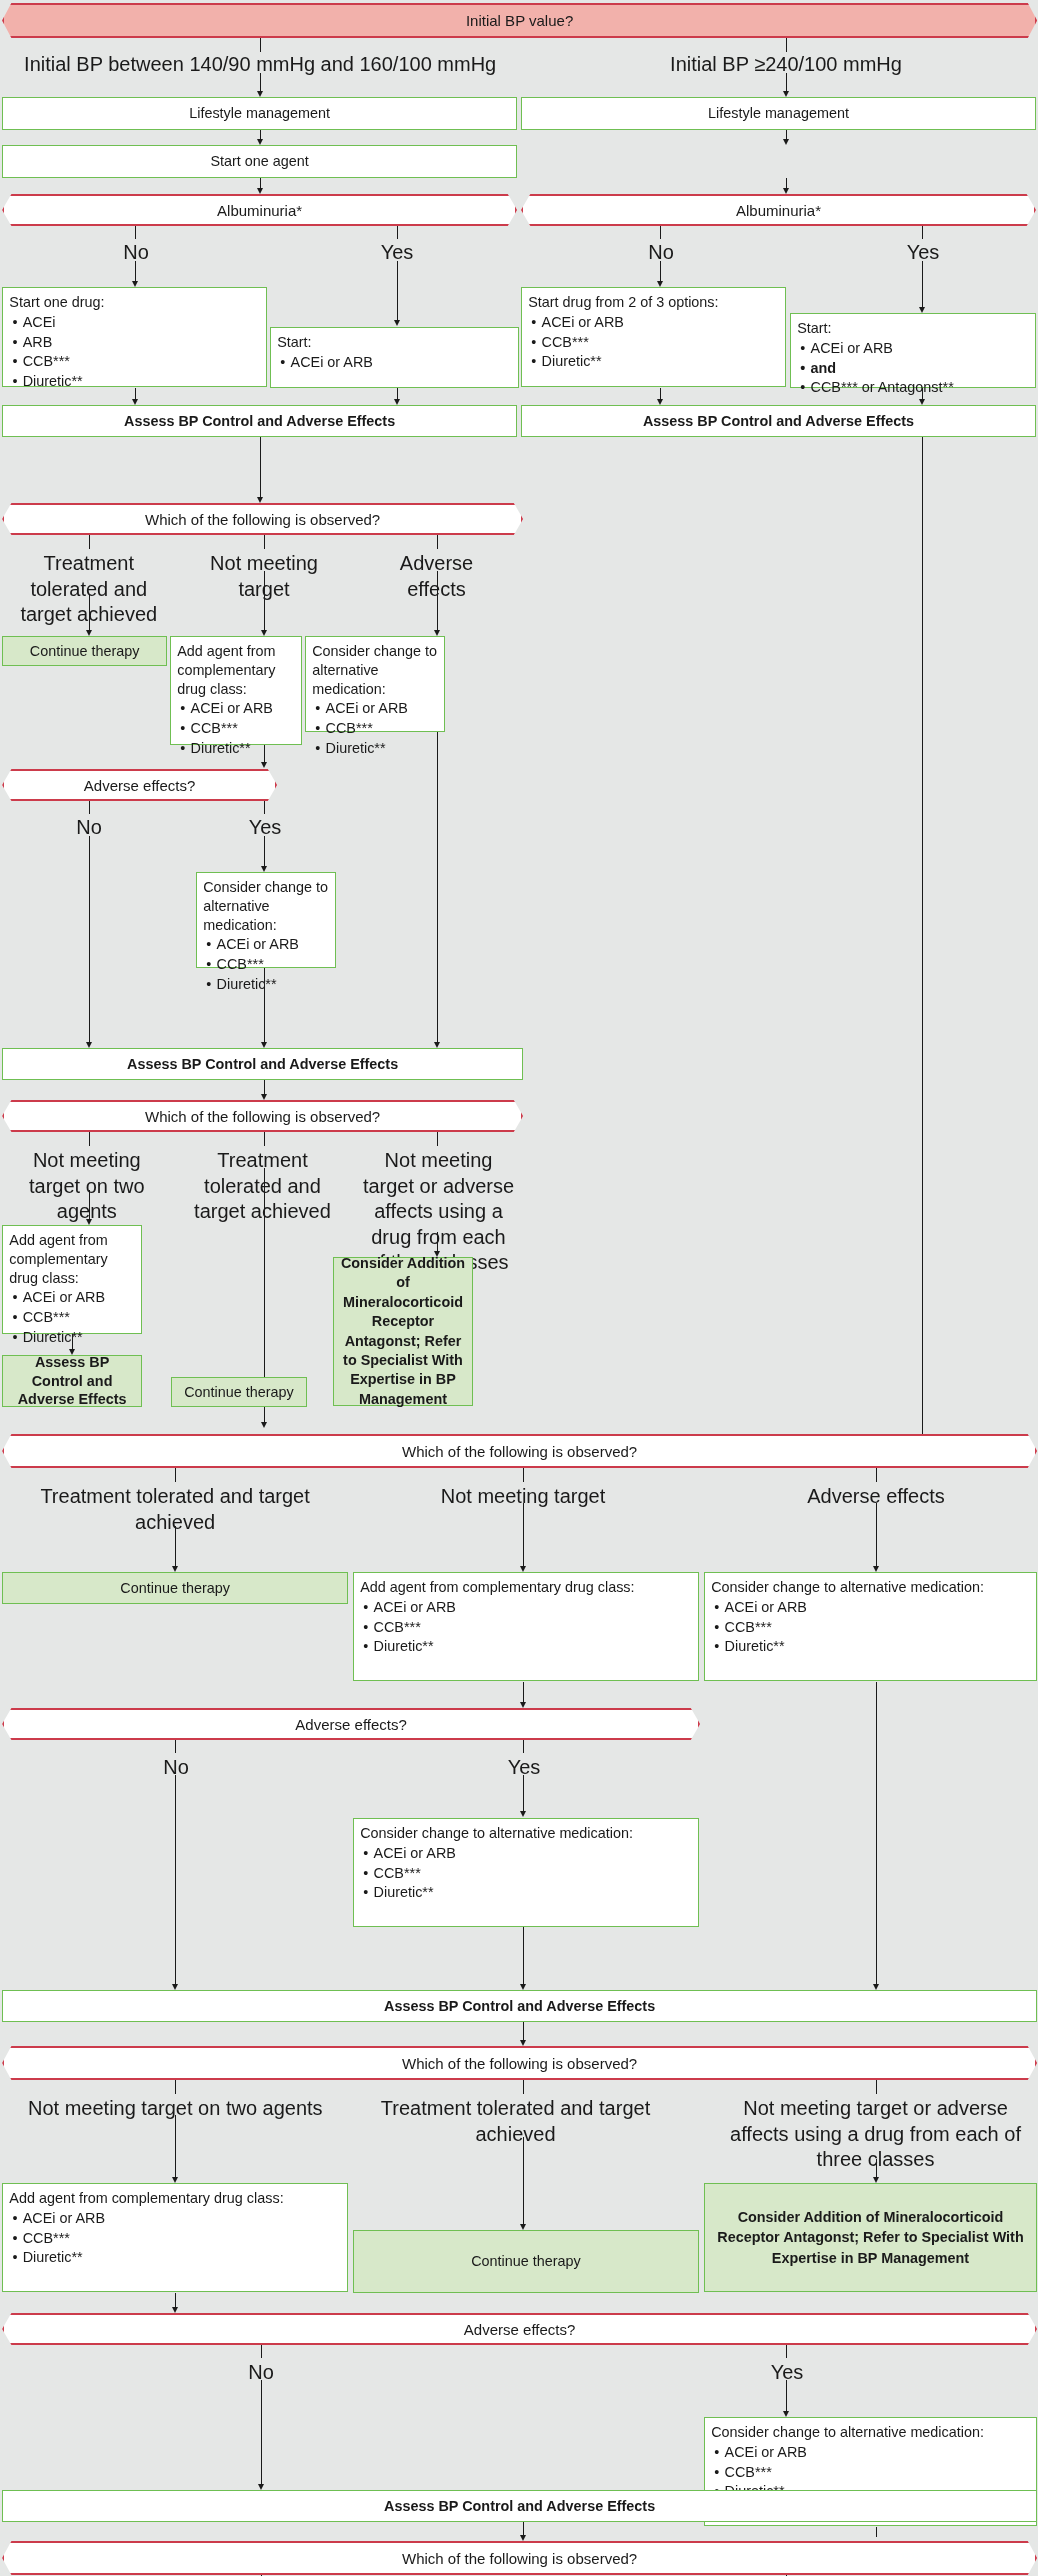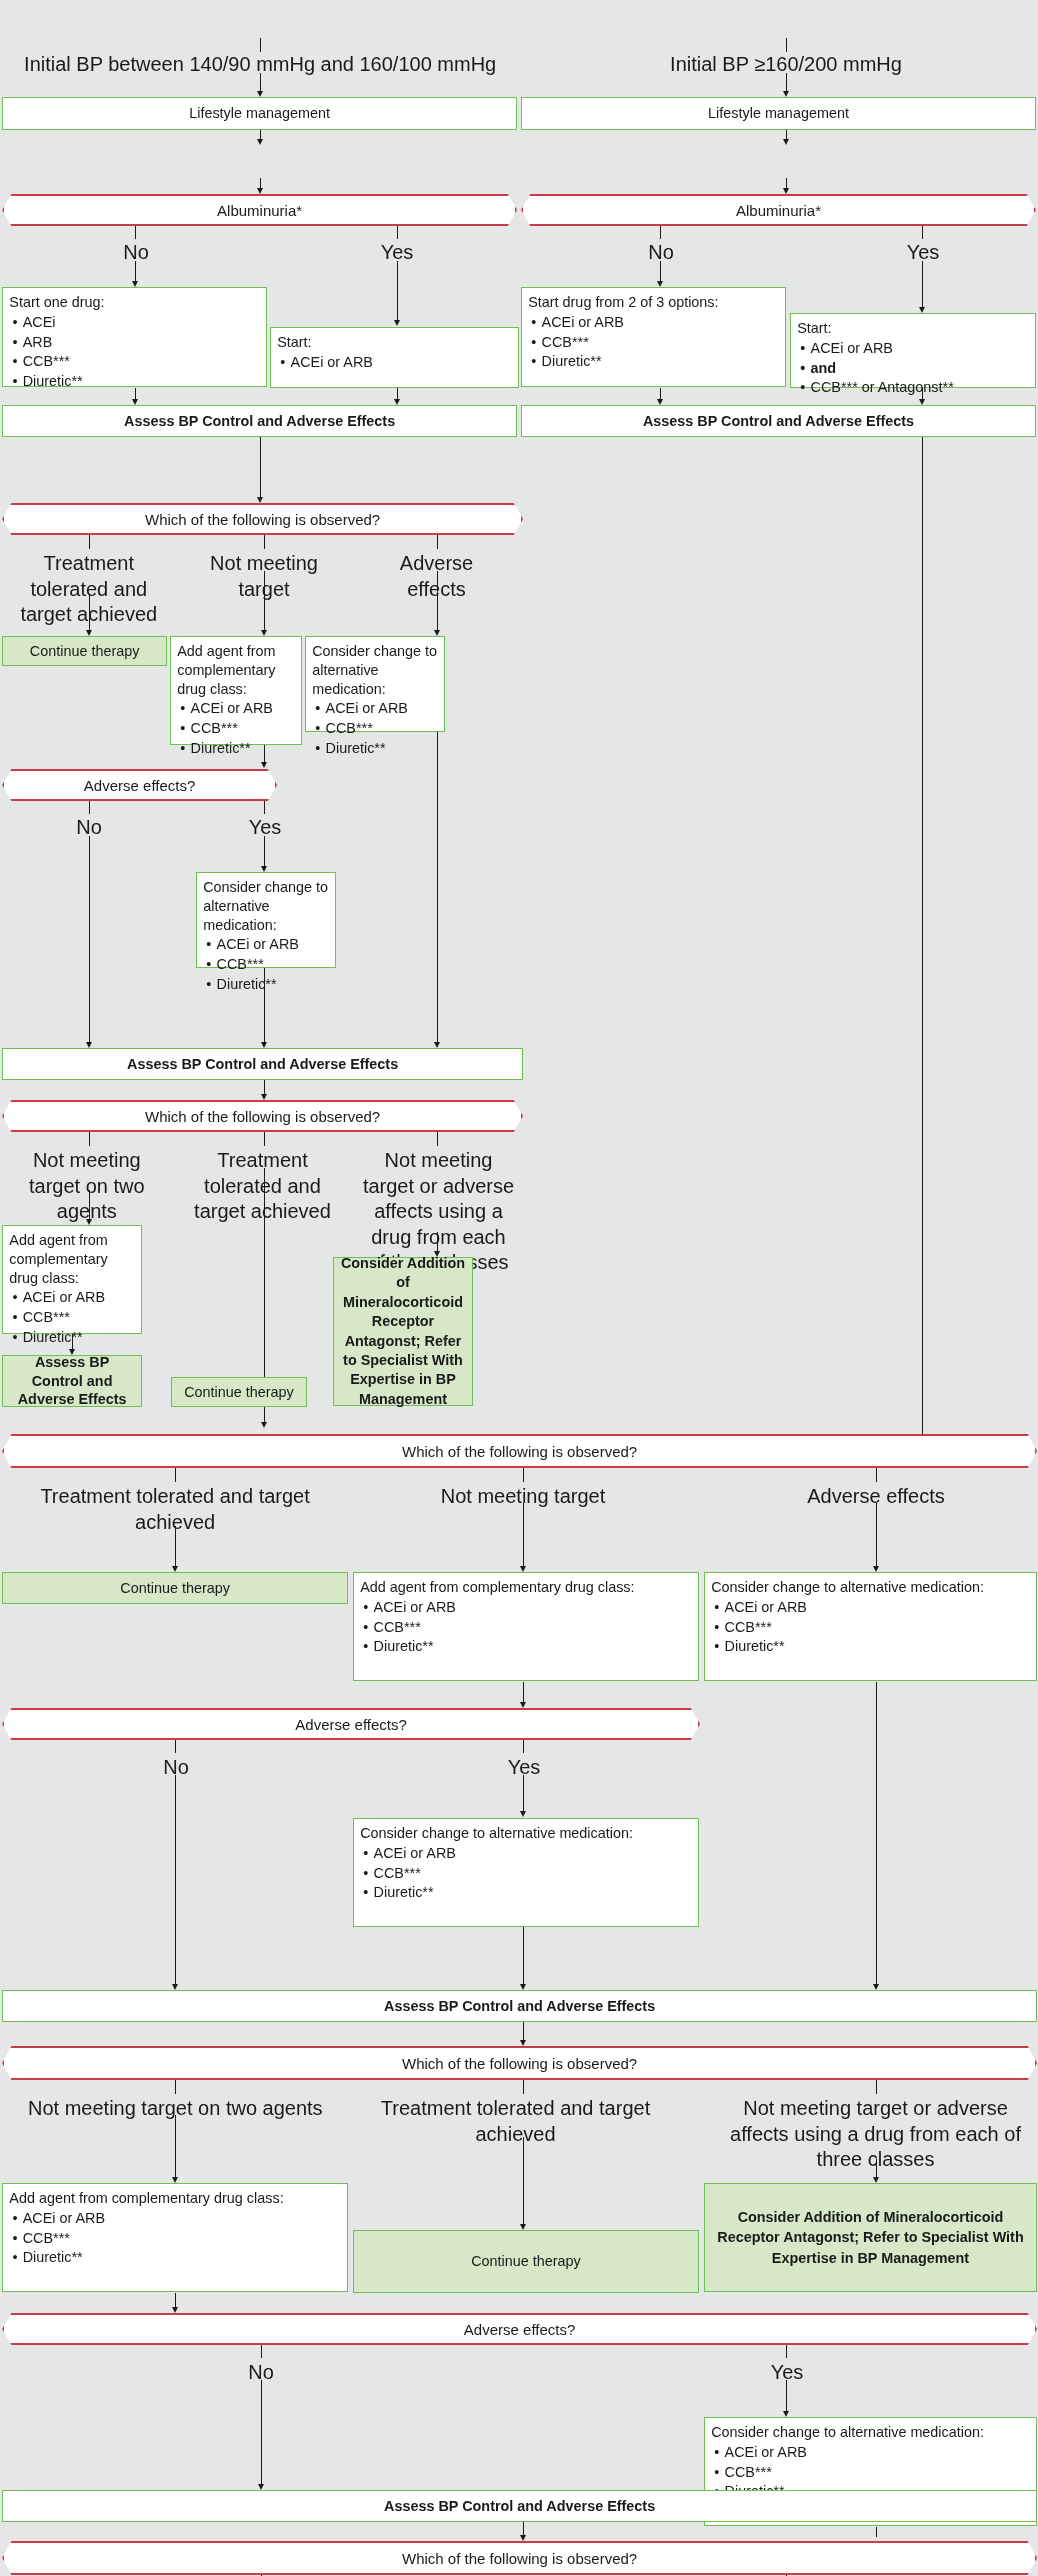--- a/index.html
+++ b/index.html
@@ -56,44 +56,50 @@
   .vline { position:absolute; width:0; border-left:1px solid #1a1a1a; }
   .arrow { position:absolute; width:0; height:0;
            border-left:3.6px solid transparent; border-right:3.6px solid transparent;
            border-top:6.2px solid #1a1a1a; }
 </style>
 </head>
 <body>
 
 <div class="canvas">
 
+  <div class="hex filled" style="left:2.1px; top:3.1px; width:1035px; height:35px;">
+    <span>Initial BP value?</span>
+  </div>
 
   <div class="vline" style="left:260px; top:38px; height:14.4px;"></div>
   <div class="vline" style="left:786px; top:38px; height:14.4px;"></div>
 
   <div class="lbl" style="left:5.2px; top:52px; width:510px;">Initial BP between 140/90 mmHg and 160/100 mmHg</div>
-  <div class="lbl" style="left:536px; top:52px; width:500px;">Initial BP ≥160/200 mmHg</div>
+  <div class="lbl" style="left:536px; top:52px; width:500px;">Initial BP ≥240/100 mmHg</div>
 
   <div class="vline" style="left:260px; top:73px; height:18.5px;"></div>
   <div class="arrow" style="left:257px; top:91px;"></div>
   <div class="vline" style="left:786px; top:73px; height:18.5px;"></div>
   <div class="arrow" style="left:783px; top:91px;"></div>
 
   <div class="box center" style="left:2.1px; top:97px; width:515px; height:33px;">
     <span>Lifestyle management</span>
   </div>
   <div class="box center" style="left:521px; top:97px; width:515px; height:33px;">
     <span>Lifestyle management</span>
   </div>
 
   <div class="vline" style="left:260px; top:130px; height:10.3px;"></div>
   <div class="arrow" style="left:257px; top:139px;"></div>
   <div class="vline" style="left:786px; top:130px; height:10.3px;"></div>
   <div class="arrow" style="left:783px; top:139px;"></div>
 
+  <div class="box center" style="left:2.1px; top:145px; width:515px; height:33px;">
+    <span>Start one agent</span>
+  </div>
 
   <div class="vline" style="left:260px; top:178px; height:10.3px;"></div>
   <div class="arrow" style="left:257px; top:188px;"></div>
   <div class="vline" style="left:786px; top:178px; height:10.3px;"></div>
   <div class="arrow" style="left:783px; top:188px;"></div>
 
   <div class="hex" style="left:2.1px; top:194px; width:515px; height:32px;">
     <span>Albuminuria*</span>
   </div>
   <div class="hex" style="left:521px; top:194px; width:515px; height:32px;">

